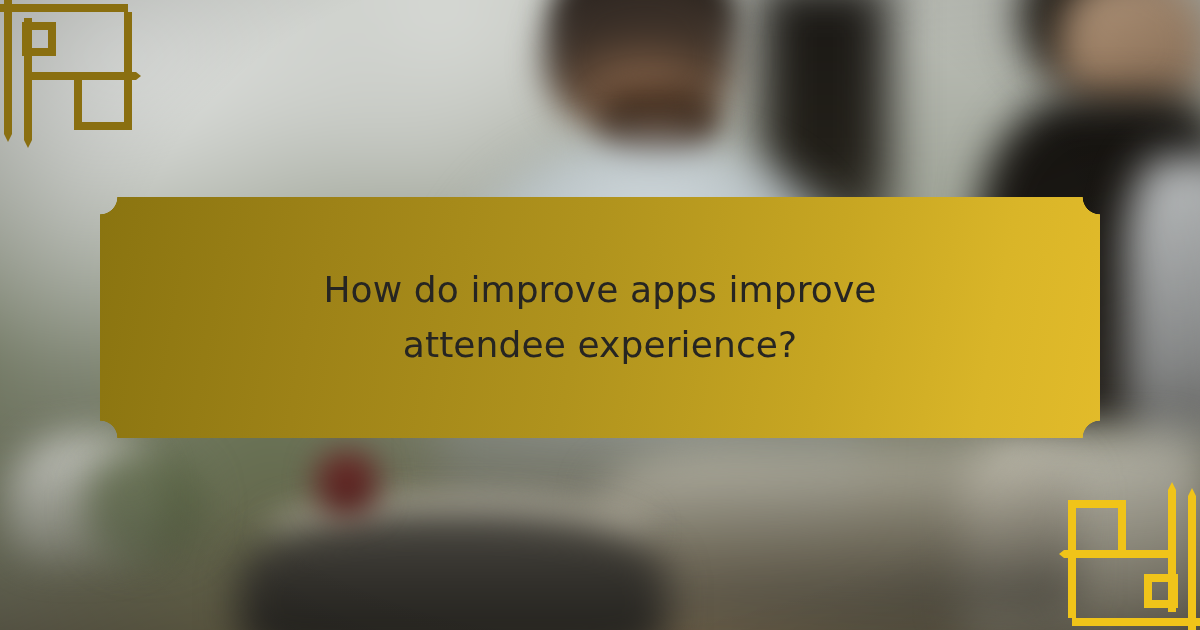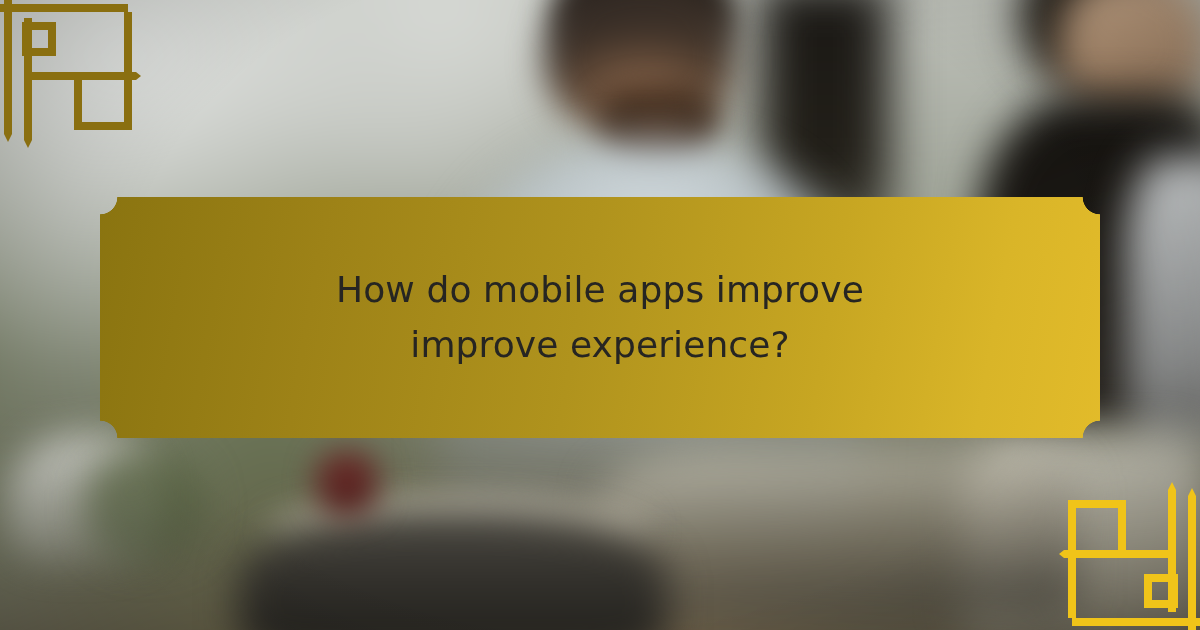--- a/index.html
+++ b/index.html
@@ -278,16 +278,16 @@
       <path d="M0 4 H128 V12 H0 Z"></path>
       <path d="M24 18 H32 V140 L28 148 L24 140 Z"></path>
       <path d="M24 72 H136 L141 76 L136 80 H24 Z"></path>
       <rect x="26" y="26" width="26" height="26" fill="none" stroke="#f0c419" stroke-width="8"></rect>
       <rect x="78" y="76" width="50" height="50" fill="none" stroke="#f0c419" stroke-width="8"></rect>
       <path d="M124 12 H132 V80 H124 Z"></path>
     </g>
   </svg>
 
   <div class="banner">
-    <h1 class="banner-title">How do mobile apps improve improve experience?</h1>
+    <h1 class="banner-title">How do improve apps improve attendee experience?</h1>
   </div>
 
 </div>
 
 </body></html>

